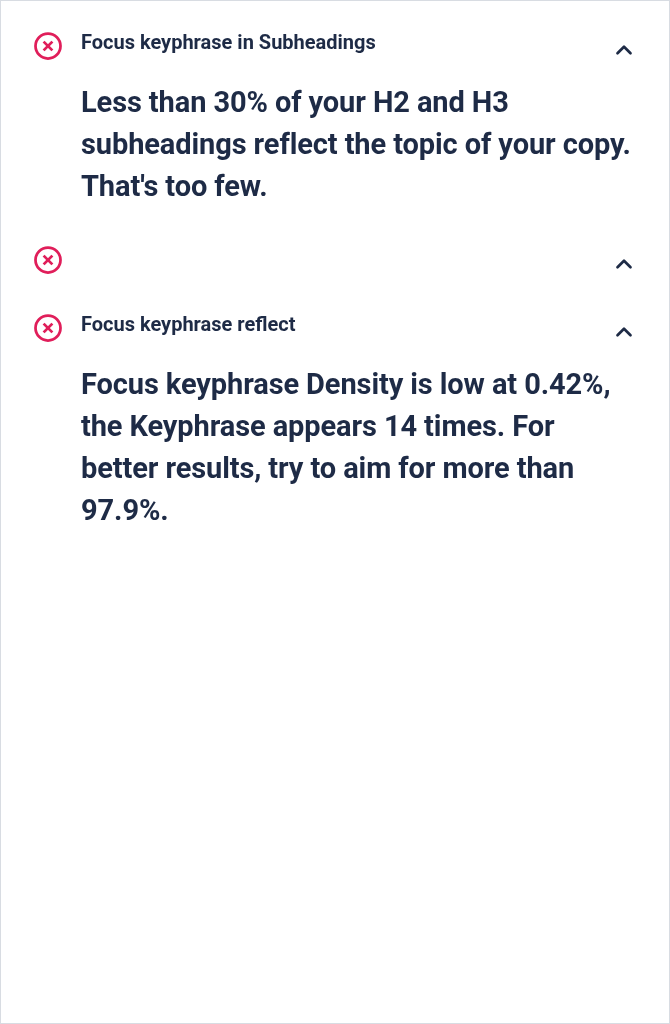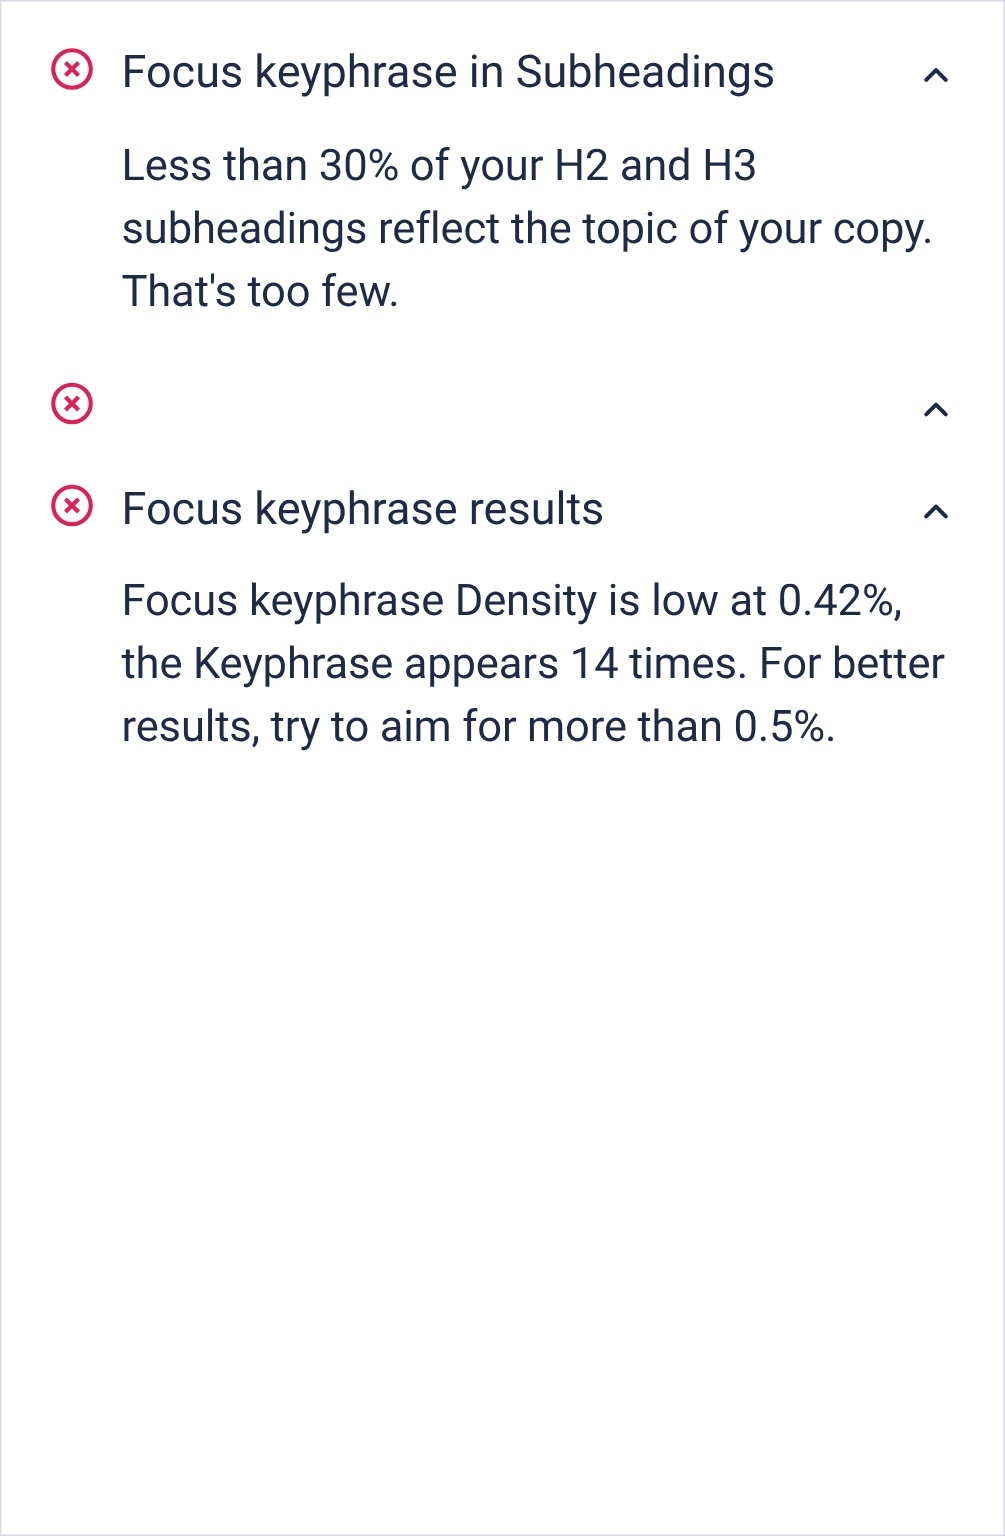--- a/index.html
+++ b/index.html
@@ -30,36 +30,36 @@
       position: relative;
       padding-right: 48px;
     }
     .status-icon {
       flex-shrink: 0;
       width: 30px;
       height: 30px;
       margin-top: 2px;
     }
     .title {
-      font-size: 30px;
-      font-weight: 400;
+      font-size: 20px;
+      font-weight: 700;
       color: #1e2b46;
       line-height: 1.35;
       flex: 1;
     }
     .chevron {
       position: absolute;
       right: 0;
       top: 8px;
       width: 26px;
       height: 26px;
     }
     .description {
       font-size: 29px;
-      font-weight: 400;
+      font-weight: 700;
       color: #1e2b46;
       line-height: 1.45;
       margin-top: 20px;
       margin-left: 48px;
       letter-spacing: -0.1px;
     }
   </style>
 </head>
 <body>
 
@@ -103,23 +103,23 @@
 
   <div class="item">
     <div class="item-header">
       <span class="status-icon">
         <svg viewBox="0 0 24 24" fill="none" stroke="#e01e5a" stroke-width="2.2">
           <circle cx="12" cy="12" r="10"></circle>
           <line x1="8.5" y1="8.5" x2="15.5" y2="15.5"></line>
           <line x1="15.5" y1="8.5" x2="8.5" y2="15.5"></line>
         </svg>
       </span>
-      <h3 class="title">Focus keyphrase results</h3>
+      <h3 class="title">Focus keyphrase reflect</h3>
       <span class="chevron">
         <svg viewBox="0 0 24 24" fill="none" stroke="#1e2b46" stroke-width="2.5" stroke-linecap="round" stroke-linejoin="round">
           <polyline points="6 15 12 9 18 15"></polyline>
         </svg>
       </span>
     </div>
-    <p class="description">Focus keyphrase Density is low at 0.42%, the Keyphrase appears 14 times. For better results, try to aim for more than 0.5%.</p>
+    <p class="description">Focus keyphrase Density is low at 0.42%, the Keyphrase appears 14 times. For better results, try to aim for more than 97.9%.</p>
   </div>
 
 </div>
 
 </body></html>

